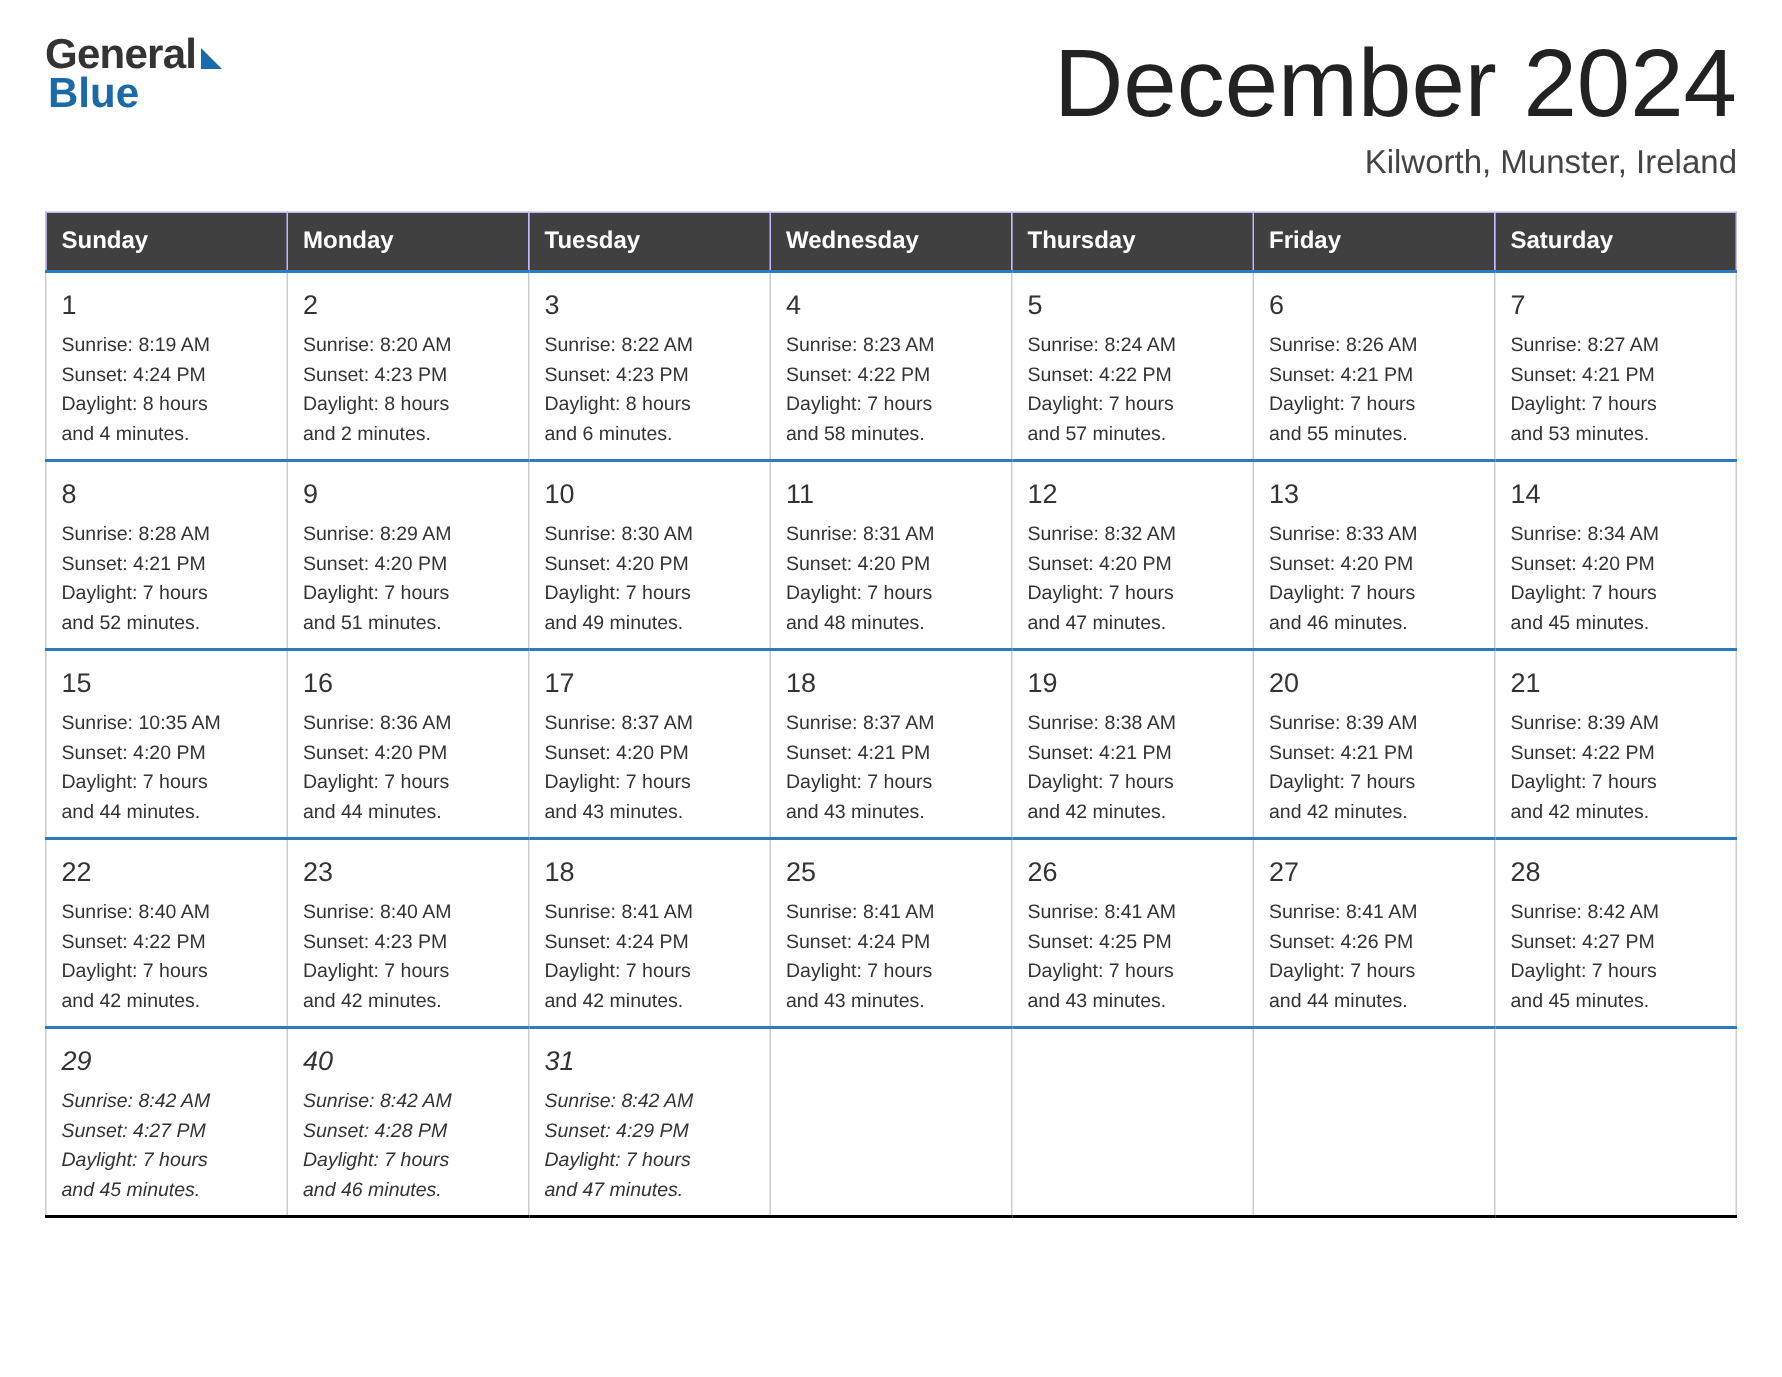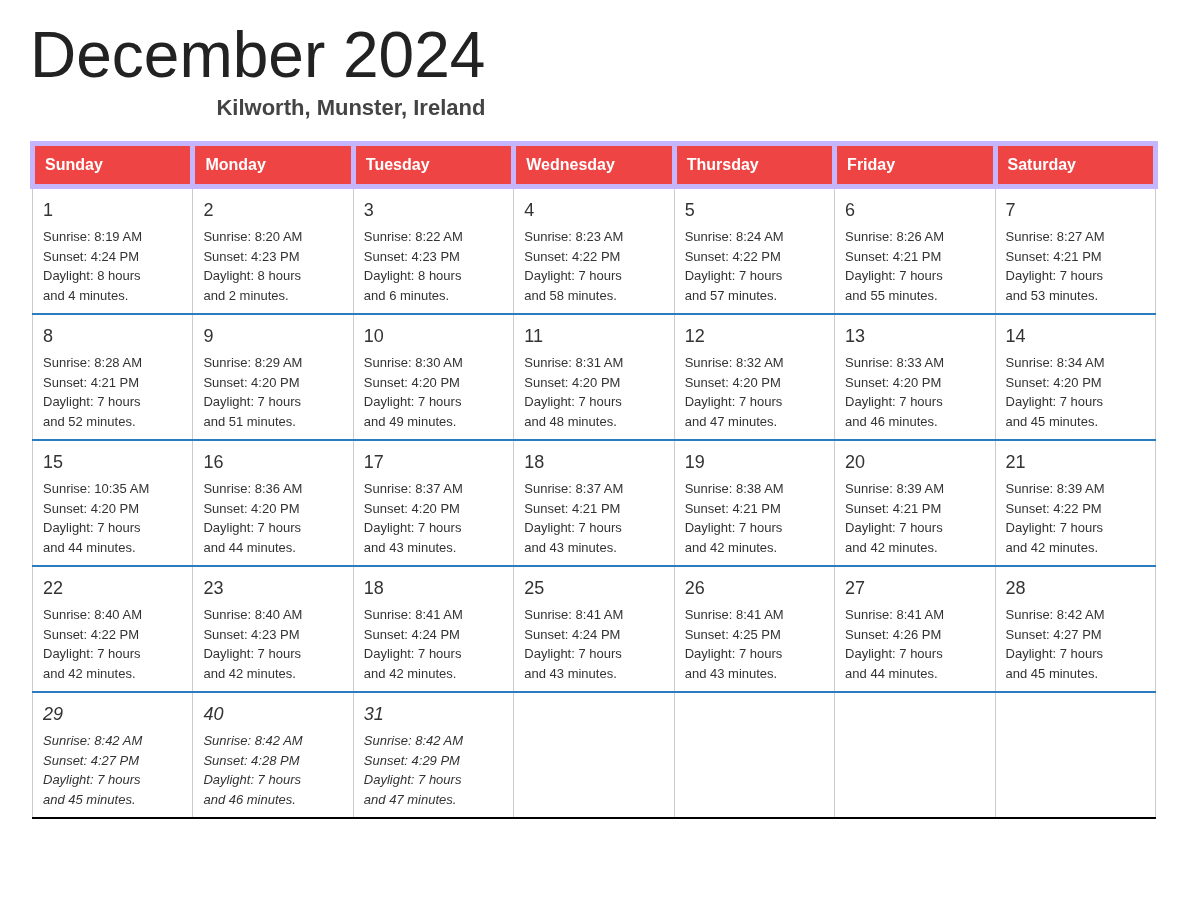--- a/index.html
+++ b/index.html
@@ -53,35 +53,35 @@
     }
     .month-title {
       font-size: 64px;
       font-weight: 300;
       color: #222;
       line-height: 1.1;
     }
     .location-title {
       font-size: 22px;
       color: #444;
-      font-weight: 700;
+      font-weight: 400;
       margin-top: 5px;
     }
     table {
       width: 100%;
       border-collapse: collapse;
     }
     thead tr th {
-      background-color: #ef4444;
+      background-color: #404040;
       color: #fff;
       font-size: 16px;
       font-weight: 600;
       padding: 10px 10px;
       text-align: left;
-      border: 5px solid #c4b5fd;
+      border: 1px solid #c4b5fd;
     }
     tbody tr td {
       vertical-align: top;
       padding: 8px 10px;
       border: 1px solid #ccc;
       border-top: 2px solid #2b7bbf;
       width: calc(100% / 7);
       font-size: 13px;
       line-height: 1.5;
       background: #fff;
@@ -98,20 +98,27 @@
     }
     tbody tr:last-child td {
       border-bottom: 2px solid #000000;
       font-style: italic;
     }
   </style>
 </head>
 <body>
 
 <div class="header">
+  <div class="logo">
+    <div class="logo-top">
+      <span class="logo-general">General</span>
+      <div class="logo-triangle"></div>
+    </div>
+    <span class="logo-blue">Blue</span>
+  </div>
   <div class="title-block">
     <div class="month-title">December 2024</div>
     <div class="location-title">Kilworth, Munster, Ireland</div>
   </div>
 </div>
 
 <table>
   <thead>
     <tr>
     <th>Sunday</th>

